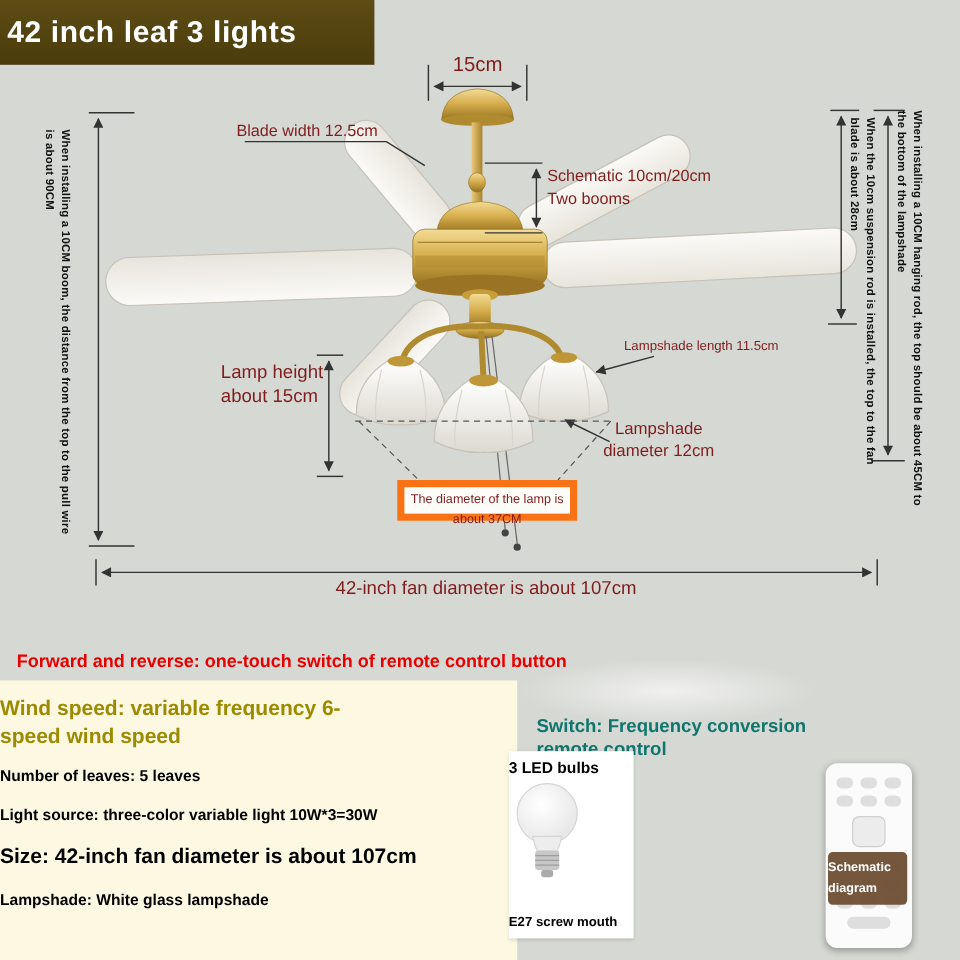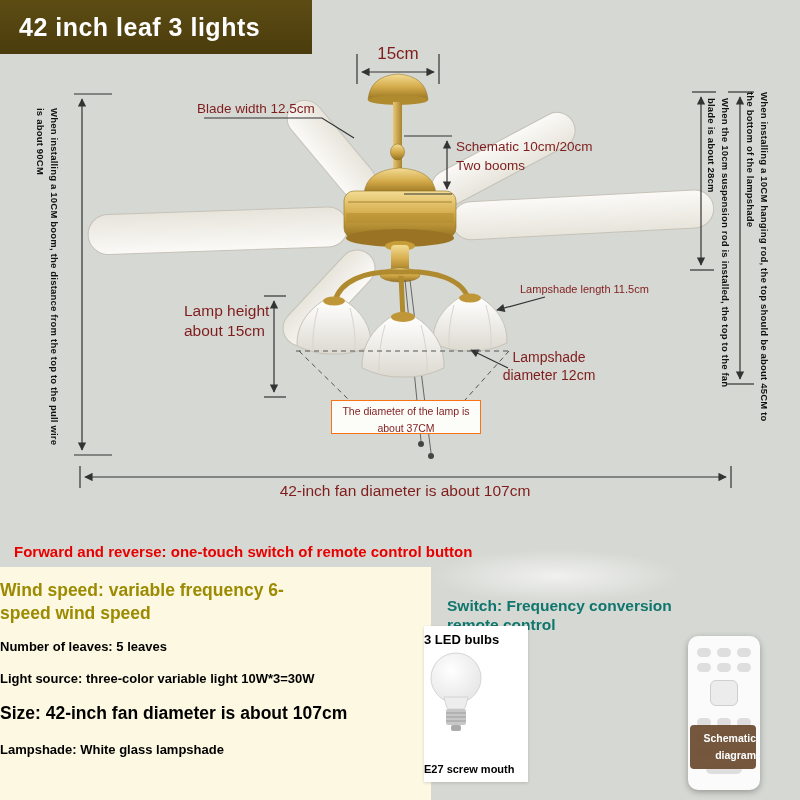--- a/index.html
+++ b/index.html
@@ -8,34 +8,34 @@
     position: relative;
     width: 800px; height: 800px;
     background: #d6d8d3;
     overflow: hidden;
   }
   .banner {
     position: absolute; left: 0; top: 0;
     width: 312px; height: 54px;
     background: linear-gradient(180deg, #5d4c14, #4a3c0c);
     color: #fff; font-size: 25px; font-weight: bold;
-    line-height: 54px; padding-left: 19px; box-sizing: border-box;
+    line-height: 54px; padding-left: 6px; box-sizing: border-box;
     letter-spacing: .5px;
   }
   .fan-svg { position: absolute; left: 0; top: 0; width: 800px; height: 530px; }
   .lbl { position: absolute; font-weight: normal; color: #7f1d1d; }
   .lbl-15cm { left: 356px; top: 44px; width: 84px; text-align: center; font-size: 17px; }
   .lbl-blade { left: 197px; top: 101px; font-size: 13.5px; }
   .lbl-booms { left: 456px; top: 138px; width: 140px; font-size: 13.5px; line-height: 1.4; }
   .lbl-lampheight { left: 184px; top: 301px; width: 120px; font-size: 15.5px; line-height: 1.3; }
   .lbl-shadelen { left: 520px; top: 283px; font-size: 11px; }
   .lbl-shadedia { left: 494px; top: 348px; width: 110px; font-size: 14px; line-height: 1.3; text-align: center; }
   .lbl-lampdia {
     left: 331px; top: 400px; width: 150px; height: 34px;
-    background: #fcfcf9; border: 1px solid #f97316;
+    background: #fcfcf9; border: 6px solid #f97316;
     font-size: 10.5px; text-align: center; line-height: 1.6; padding-top: 2px;
     box-sizing: border-box;
   }
   .lbl-fandia { left: 150px; top: 482px; width: 510px; text-align: center; font-size: 15.5px; }
   .vnote {
     position: absolute; writing-mode: vertical-rl;
     font-size: 9.5px; font-weight: bold; color: #111;
     line-height: 1.4; letter-spacing: .2px;
   }
   .vnote-left  { left: 34px;  top: 108px; height: 348px; }
@@ -76,24 +76,24 @@
   .bulb-base { font-size: 11px; font-weight: bold; position: absolute; bottom: 7px; width: 100%; }
   .remote {
     position: absolute; left: 688px; top: 636px;
     width: 72px; height: 154px; background: #fbfbfb;
     border-radius: 10px; box-shadow: 0 2px 6px rgba(0,0,0,.3);
   }
   .rbtn { position: absolute; background: #dedede; border-radius: 6px; width: 14px; height: 9px; }
   .rbtn-big { position: absolute; left: 22px; top: 44px; width: 28px; height: 26px; background: #ececec; border: 1px solid #cfcfcf; border-radius: 6px; box-sizing: border-box; }
   .rbtn-pill { position: absolute; left: 18px; top: 128px; width: 36px; height: 10px; background: #dedede; border-radius: 5px; }
   .schematic-badge {
-    position: absolute; left: 690px; top: 725px;
+    position: absolute; left: 690px; top: 710px;
     width: 66px; height: 44px; background: rgba(109,78,51,.95);
     border-radius: 4px; color: #fff; font-size: 10.5px; font-weight: bold;
-    text-align: right; line-height: 1.6; padding-top: 5px; box-sizing: border-box;
+    text-align: left; line-height: 1.6; padding-top: 5px; box-sizing: border-box;
     z-index: 3;
   }
 </style>
 </head>
 <body>
 
 <div class="stage">
 
   <svg class="fan-svg" viewBox="0 0 800 530">
     <defs>

